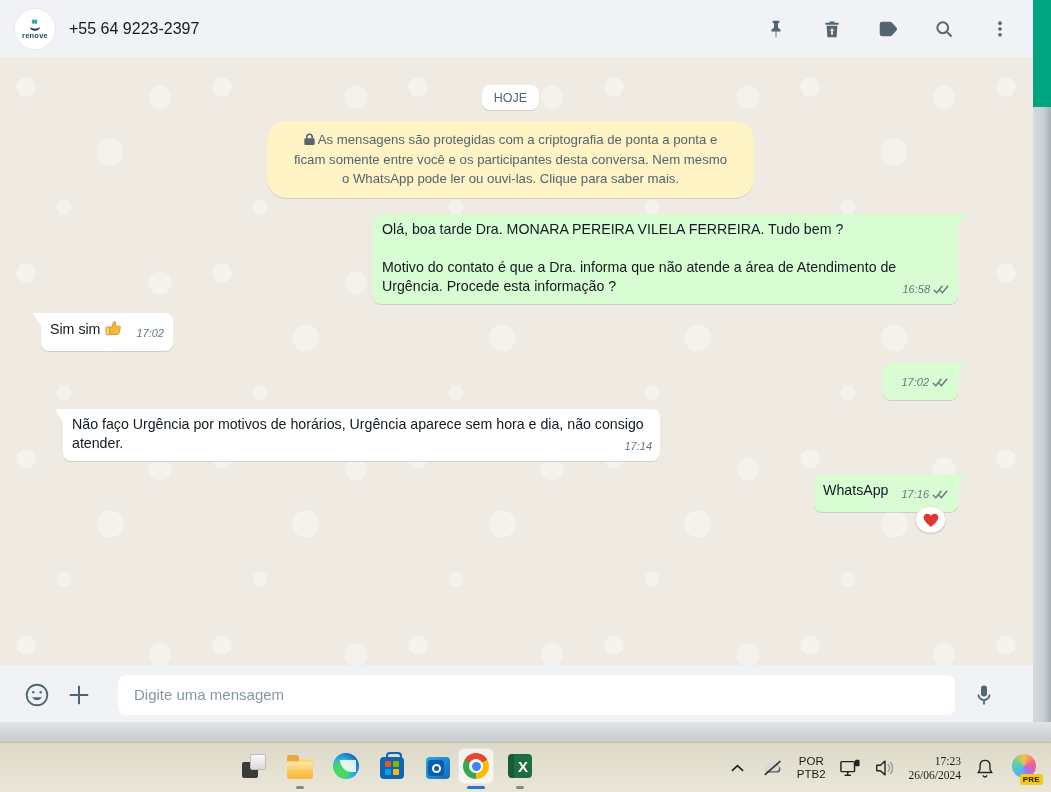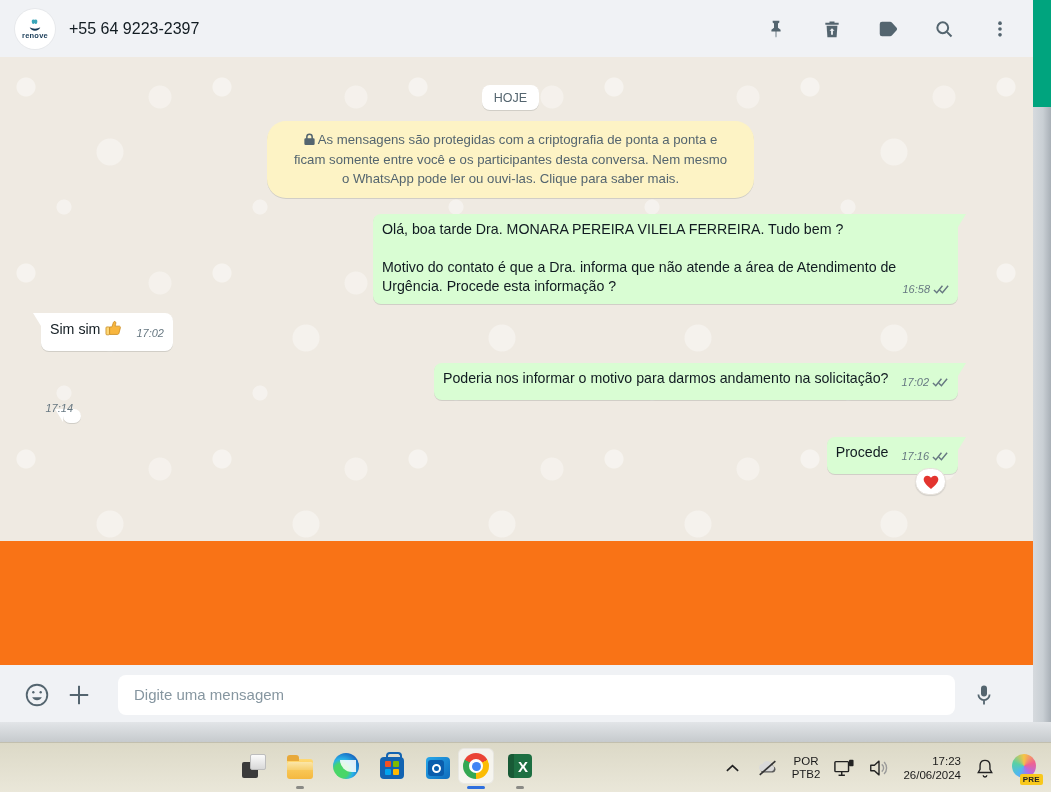--- a/index.html
+++ b/index.html
@@ -19,21 +19,21 @@
     flex-direction:column; align-items:center; justify-content:center; flex:0 0 auto;
     box-shadow:0 0 0 1px rgba(0,0,0,0.04); }
   .avatar svg { display:block; }
   .avatar-word { font-size:7.5px; font-weight:bold; color:#173a56; letter-spacing:.2px; line-height:7px; }
   .contact-phone { margin-left:14px; font-size:16px; color:#111b21; }
   .header-actions { margin-left:auto; display:flex; align-items:center; gap:30px; }
   .icon-btn { width:26px; height:26px; display:flex; align-items:center; justify-content:center; cursor:pointer; }
   .icon-btn svg { display:block; }
 
   
-  .chat-area { position:absolute; top:57px; left:0; width:1033px; height:484px;
+  .chat-area { position:absolute; top:57px; left:0; width:1033px; height:608px;
     background-color:#efeae2;
     background-image:
       radial-gradient(circle at 26px 30px, rgba(255,255,255,.45) 9px, transparent 10px),
       radial-gradient(circle at 110px 95px, rgba(255,255,255,.38) 13px, transparent 14px),
       radial-gradient(circle at 64px 150px, rgba(255,255,255,.4) 7px, transparent 8px),
       radial-gradient(circle at 160px 40px, rgba(255,255,255,.35) 11px, transparent 12px);
     background-size:196px 186px;
     overflow:hidden; display:flex; flex-direction:column; }
   .row { display:flex; padding:0 75px 0 63px; }
   .row.center { justify-content:center; }
@@ -96,21 +96,21 @@
   .tb-item { position:absolute; top:5px; width:36px; height:36px; border-radius:6px;
     display:flex; align-items:center; justify-content:center; cursor:pointer; }
   .tb-item.active { background:rgba(255,255,255,.65); box-shadow:inset 0 0 0 1px rgba(0,0,0,.05); }
   .tb-dash { position:absolute; left:50%; transform:translateX(-50%); bottom:-5px;
     width:8px; height:3px; border-radius:2px; background:#8a8a85; }
   .tb-item.active .tb-dash { width:18px; background:#2f6fde; }
 
   .tray { position:absolute; right:12px; top:0; height:50px; display:flex; align-items:center; gap:13px; }
   .tray .icon-btn { width:22px; height:22px; }
   .lang { font-size:11.5px; color:#1b1b1b; text-align:center; line-height:13px; cursor:pointer; }
-  .clock { font-size:11.5px; color:#1b1b1b; text-align:right; line-height:14px; cursor:pointer; }
+  .clock { font-size:11.5px; color:#1b1b1b; text-align:right; line-height:14px; cursor:pointer;font-family:Liberation Serif, serif; }
   .copilot { position:relative; width:30px; height:30px; cursor:pointer; }
   .copilot-orb { width:24px; height:24px; border-radius:50%;
     background:conic-gradient(#f6c445,#ef6292,#b16ce8,#4fb7f1,#57d0a5,#f6c445); margin:1px auto 0; }
   .pre-badge { position:absolute; right:-4px; bottom:-2px; background:#f8c81c; color:#222;
     font-size:8px; font-weight:bold; padding:1px 3px; border-radius:2px; letter-spacing:.3px; }
 
   
   .chrome-ball { position:relative; width:26px; height:26px; border-radius:50%;
     background:conic-gradient(from -60deg,#ea4335 0 120deg,#fbbc05 120deg 240deg,#34a853 240deg 360deg); }
   .chrome-ball::before { content:""; position:absolute; left:6px; top:6px; width:14px; height:14px;
@@ -243,45 +243,45 @@
           </svg>
         </span>
         <span class="meta meta-inline">
           <span>17:02</span>
         </span>
       </div>
     </div>
 
     <div class="row out" style="margin-top:12px;">
       <div class="bubble out tail-out">
-        <span class="msg-text">Poderia nos informar o motivo para darmos andamento na solicitação?</span>
         <span class="meta meta-inline">
           <span>17:02</span>
           <span class="check">
             <svg width="17" height="11" viewBox="0 0 18 11" fill="none" stroke="#667781" stroke-width="1.5">
               <path d="M1 6l3 3 6-7.5"></path>
                 <path d="M7 6l3 3 6-7.5"></path>
             </svg>
           </span>
         </span>
       </div>
     </div>
 
     <div class="row in" style="margin-top:9px;">
       <div class="bubble in tail-in" style="max-width:597px;">
+        <div class="msg-text">Não faço Urgência por motivos de horários, Urgência aparece sem hora e dia, não consigo atender.</div>
         <div class="meta meta-abs">
           <span>17:14</span>
         </div>
       </div>
     </div>
 
     <div class="row out" style="margin-top:14px;">
       <div class="reaction-wrap">
         <div class="bubble out tail-out">
-          <span class="msg-text">Procede</span>
+          <span class="msg-text">WhatsApp</span>
           <span class="meta meta-inline">
             <span>17:16</span>
             <span class="check">
               <svg width="17" height="11" viewBox="0 0 18 11" fill="none" stroke="#667781" stroke-width="1.5">
                 <path d="M1 6l3 3 6-7.5"></path>
                   <path d="M7 6l3 3 6-7.5"></path>
               </svg>
             </span>
           </span>
         </div>

